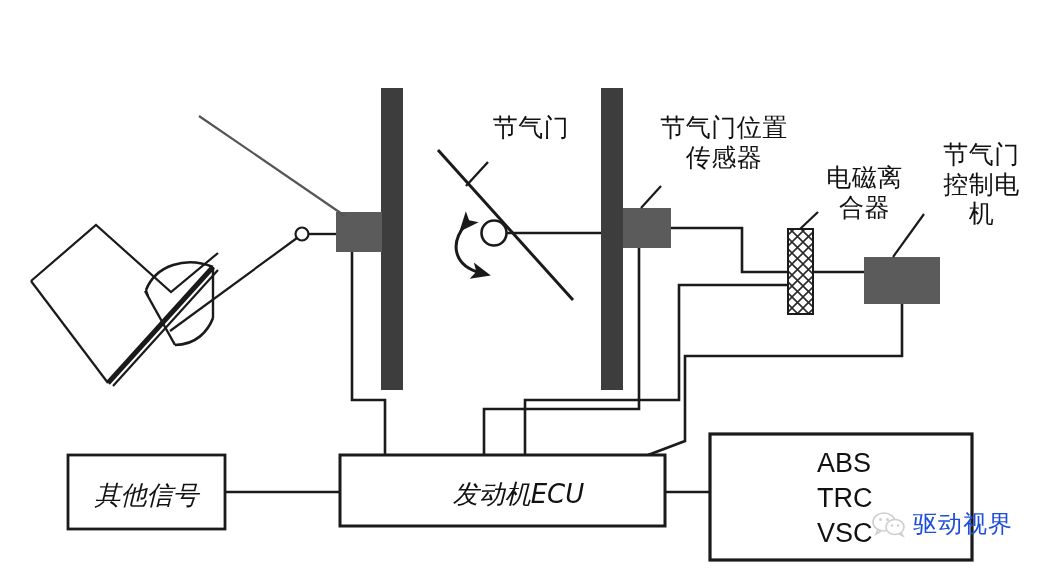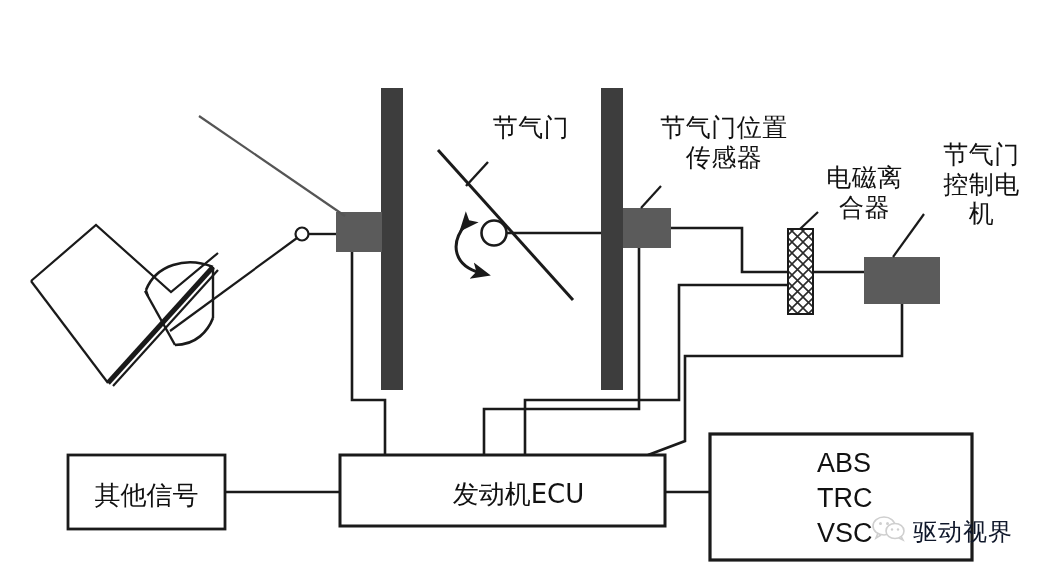--- a/index.html
+++ b/index.html
@@ -35,20 +35,21 @@
     text-align: center;
     -webkit-font-smoothing: antialiased;
   }
   .boxlbl {
     position: absolute;
     color: #111111;
     font-family: "DejaVu Sans", "Liberation Sans", sans-serif;
     font-size: 26px;
     white-space: pre;
     text-align: center;
+    font-style: italic;
   }
   .abslbl {
     position: absolute;
     color: #111111;
     font-family: "Liberation Sans", "DejaVu Sans", sans-serif;
     font-size: 27px;
     line-height: 1.32;
     white-space: pre;
     text-align: right;
   }
@@ -58,21 +59,21 @@
     top: 508px;
     display: flex;
     align-items: center;
     gap: 7px;
     color: #c9c9c9;
     font-family: "DejaVu Sans", "Liberation Sans", sans-serif;
     font-size: 24px;
     letter-spacing: 1px;
     pointer-events: none;
   }
-  #watermark .wm-text { color: #0f172a; margin-top: 8px; }
+  #watermark .wm-text { color: #1d4ed8; }
 </style>
 </head>
 <body>
 
 <div id="canvas">
 
   <svg id="diagram" viewBox="0 0 1053 576">
     <defs>
       <marker id="arrowhead" markerWidth="7" markerHeight="7" refX="3.2" refY="3.2" orient="auto">
         <path d="M0,0.4 L6.6,3.2 L0,6.0 L1.6,3.2 Z" fill="#1a1a1a"></path>

